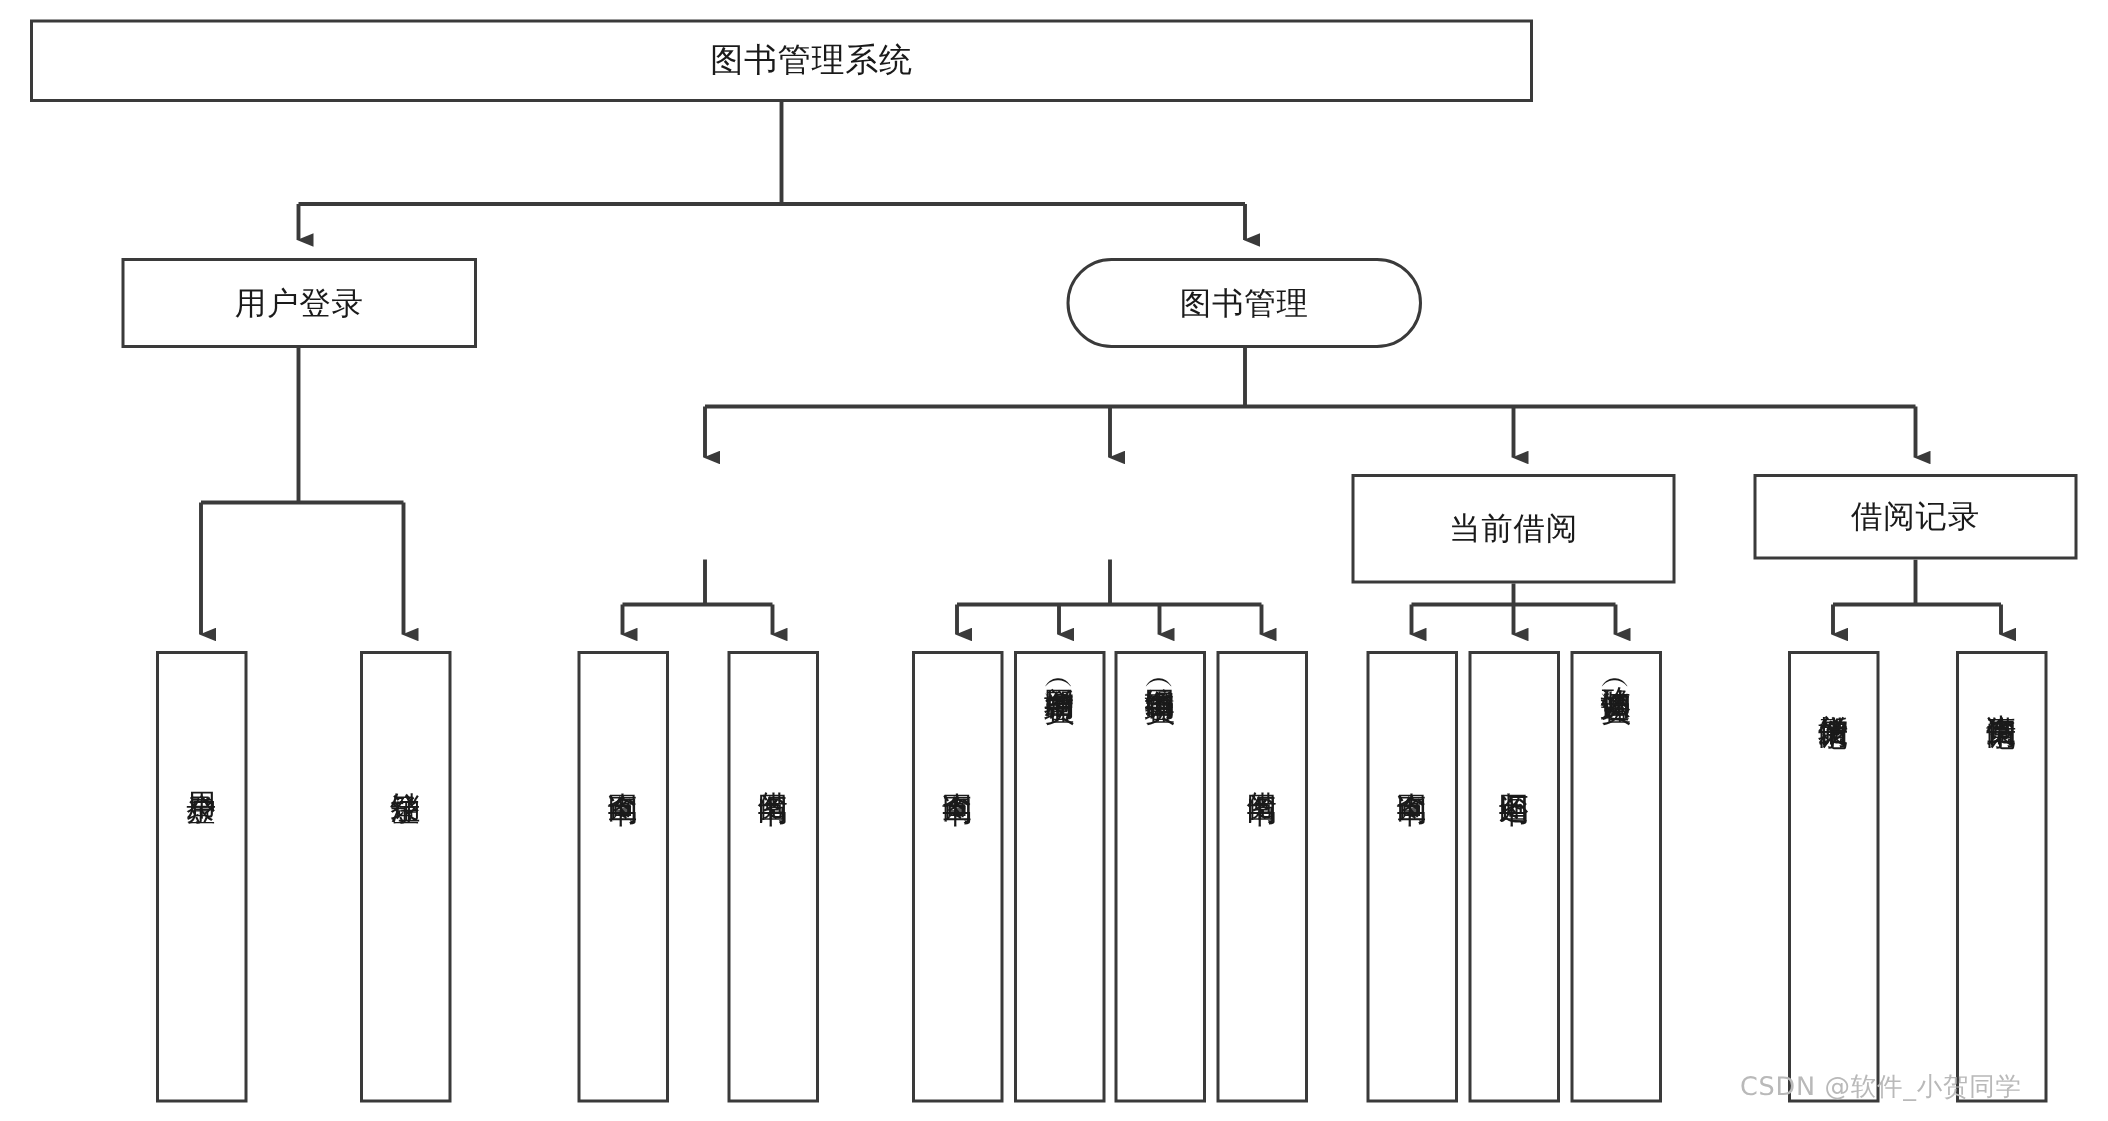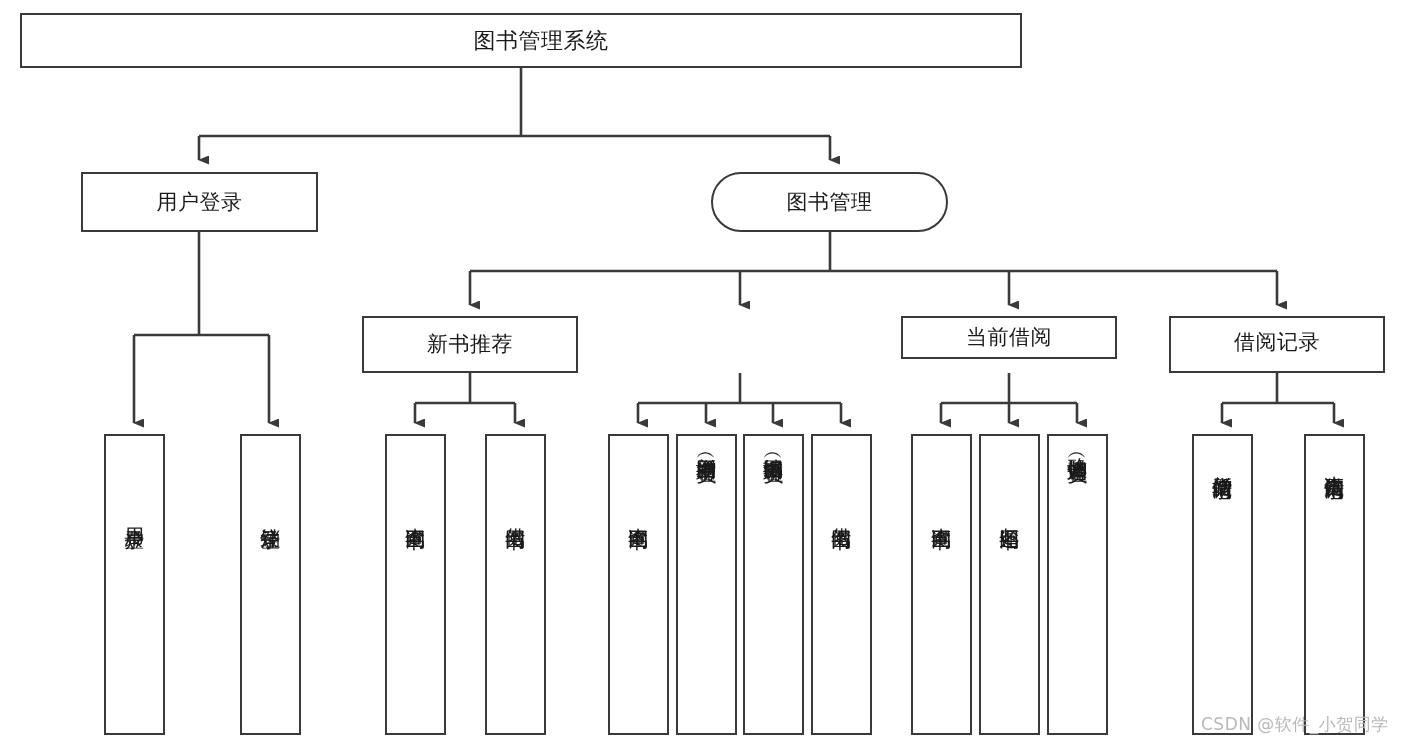--- a/index.html
+++ b/index.html
@@ -134,30 +134,27 @@
   </div>
 
   <div class="node-box" style="left:81px; top:172px; width:237px; height:60px;">
     <span class="node-label-h">用户登录</span>
   </div>
 
   <div class="node-box" style="left:711px; top:172px; width:237px; height:60px;border-radius:30px;">
     <span class="node-label-h">图书管理</span>
   </div>
 
-  <div class="node-box" style="left:362px; top:316px; width:216px; height:57px;">
-    <span class="node-label-h">新书推荐</span>
-  </div>
-
-
-  <div class="node-box" style="left:901px; top:316px; width:216px; height:43px;text-align:right;">
+
+
+  <div class="node-box" style="left:901px; top:316px; width:216px; height:73px;text-align:right;">
     <span class="node-label-h">当前借阅</span>
   </div>
 
-  <div class="node-box" style="left:1169px; top:316px; width:216px; height:57px;font-family:Liberation Mono, monospace;">
+  <div class="node-box" style="left:1169px; top:316px; width:216px; height:57px;">
     <span class="node-label-h">借阅记录</span>
   </div>
 
   <div class="node-box leaf-box leaf-mid" style="left:104px; top:434px; width:61px; height:301px; padding-top:76px;">
     <span class="node-label-v">用户登录</span>
   </div>
 
   <div class="node-box leaf-box leaf-mid" style="left:240px; top:434px; width:61px; height:301px; padding-top:76px;">
     <span class="node-label-v">注销登录</span>
   </div>
@@ -199,15 +196,15 @@
   </div>
 
   <div class="node-box leaf-box" style="left:1192px; top:434px; width:61px; height:301px; padding-top:24px;">
     <span class="node-label-v">新增借阅记录</span>
   </div>
 
   <div class="node-box leaf-box" style="left:1304px; top:434px; width:61px; height:301px; padding-top:24px;">
     <span class="node-label-v">查询借阅记录</span>
   </div>
 
-  <div class="watermark" style="left:1201px; top:713px;">CSDN @软件_小贺同学</div>
+  <div class="watermark" style="left:1160px; top:713px;">CSDN @软件_小贺同学</div>
 
 </div>
 
 </body></html>

